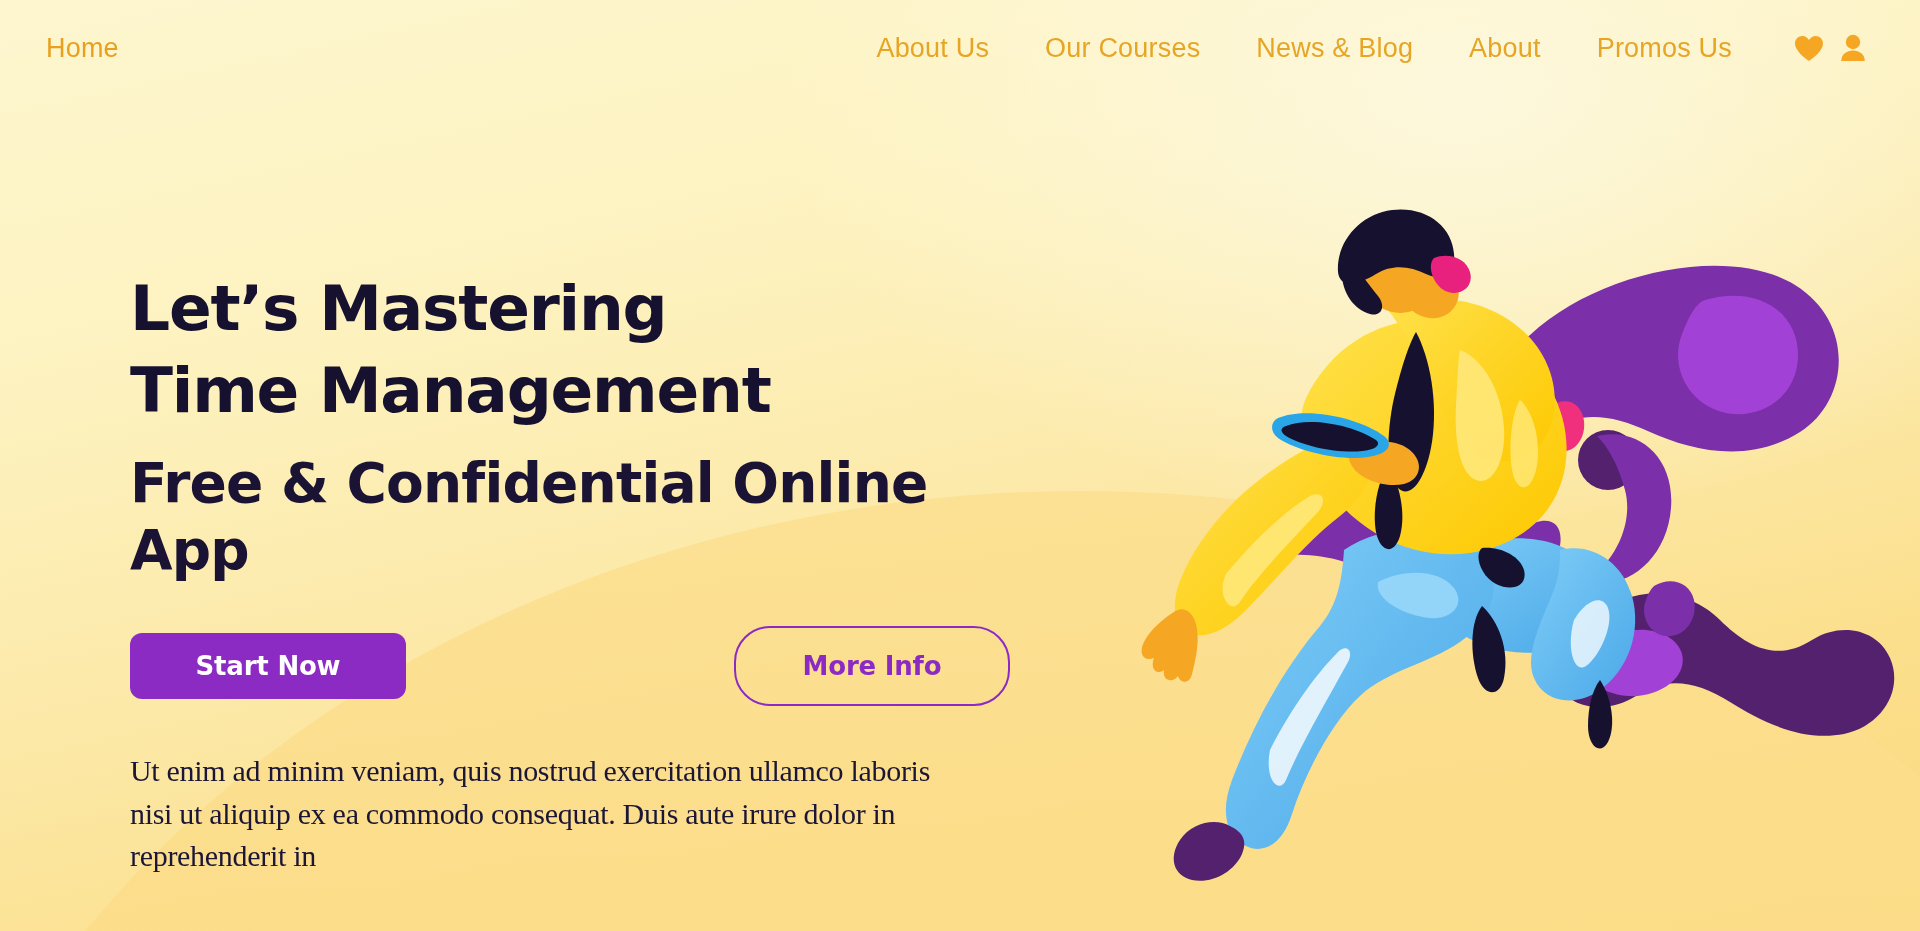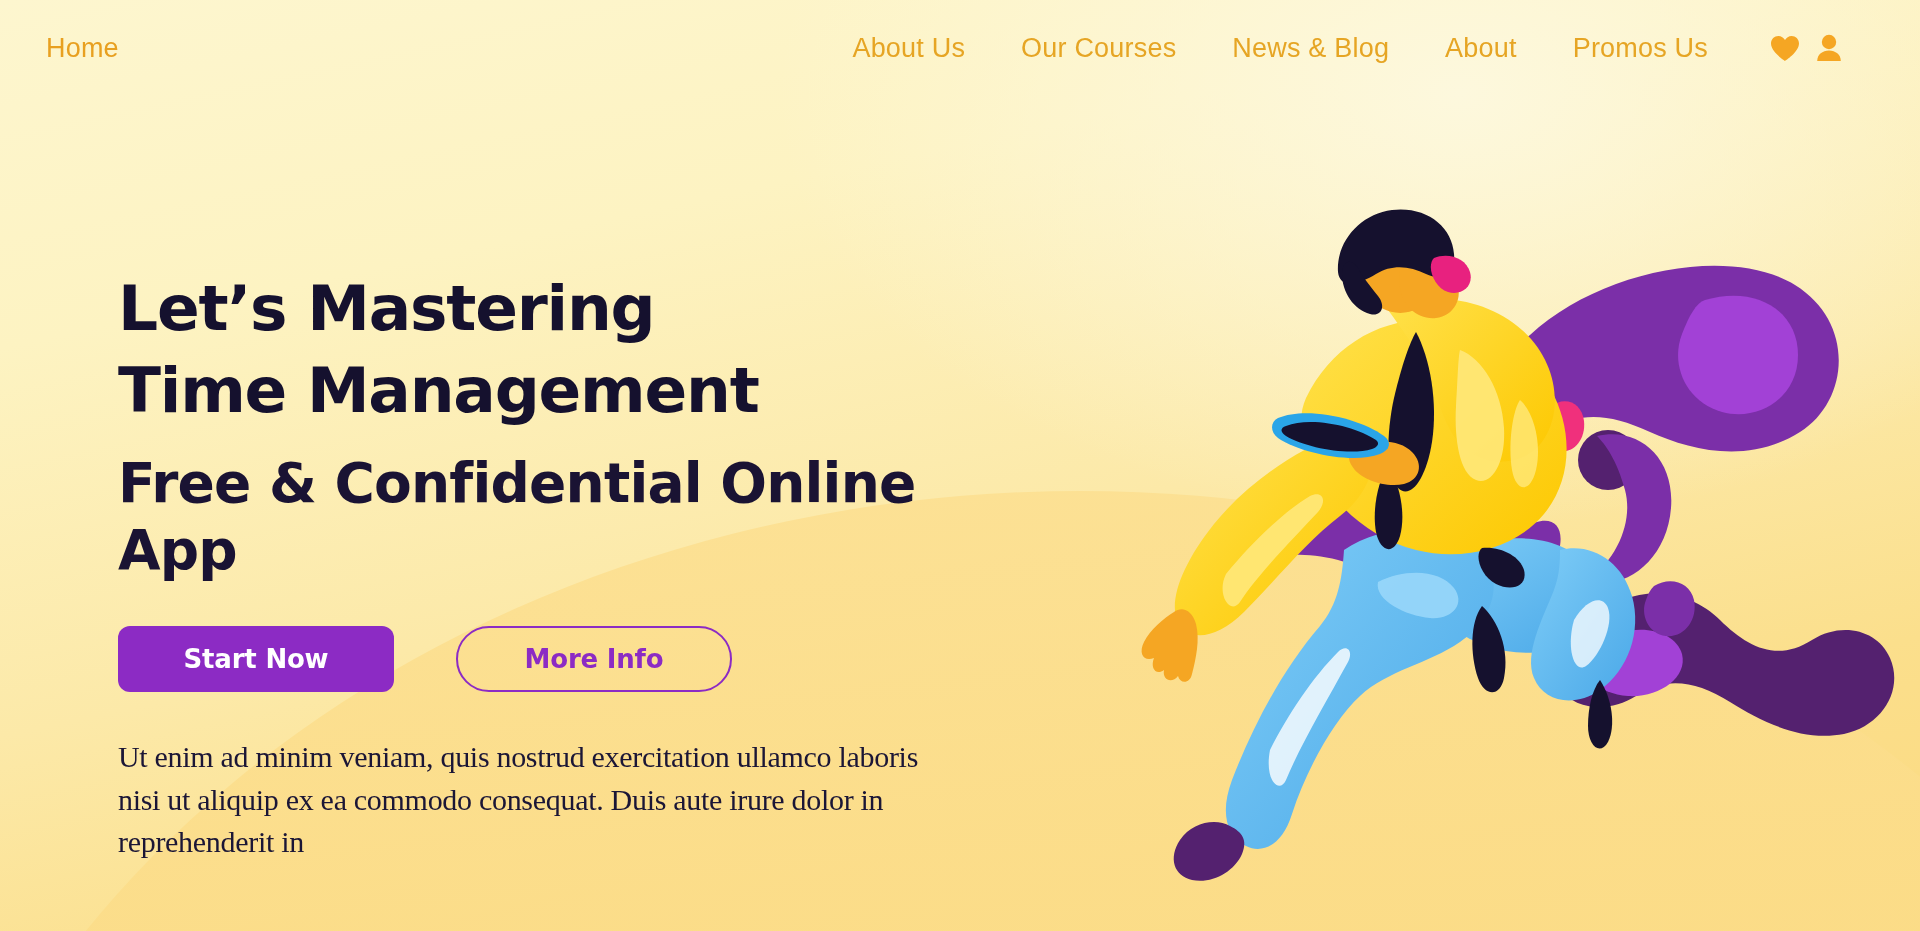--- a/index.html
+++ b/index.html
@@ -27,41 +27,41 @@
     border-radius:50% 50% 0 0 / 100% 100% 0 0;
     background:linear-gradient(180deg, #fcdf90 0%, #fbd97f 100%);
     opacity:.85;
   }
 
   
   .nav {
     position:absolute; top:0; left:0;
     width:1920px; height:96px;
     display:flex; align-items:center;
-    padding:0 78px 0 46px;
+    padding:0 54px 0 46px;
     z-index:40;
   }
   .nav-home {
     font-size:27px; color:#e8a020; letter-spacing:.2px;
     font-weight:400; cursor:pointer; white-space:nowrap;
   }
   .nav-spacer { flex:1 1 auto; }
   .nav-links { display:flex; align-items:flex-start; gap:0; }
   .nav-link {
     font-size:27px; color:#e6a524; font-weight:400;
     padding:0 28px; cursor:pointer; white-space:nowrap;
     letter-spacing:.2px;
   }
   .nav-icons { display:flex; align-items:center; gap:16px; margin-left:34px; }
   .icon-btn { cursor:pointer; display:flex; align-items:center; justify-content:center; }
 
   
   .hero {
     position:absolute;
-    left:118px; top:268px;
+    left:130px; top:268px;
     width:880px;
     z-index:30;
   }
   .headline {
     font-family:"DejaVu Sans", sans-serif;
     font-weight:700;
     font-size:63px;
     line-height:1.30;
     color:#15112e;
     letter-spacing:-1.2px;
@@ -74,35 +74,36 @@
     font-size:55px;
     line-height:1.22;
     color:#1a1333;
     letter-spacing:-0.8px;
     margin-top:18px;
   }
 
   .cta-row {
     display:flex; align-items:center; gap:62px;
     margin-top:42px;
+    justify-content:space-between;
   }
   .btn-primary {
     display:inline-flex; align-items:center; justify-content:center;
     width:276px; height:66px;
     background:#8c2bc4;
     color:#ffffff;
     font-size:26px; font-weight:700;
     border:none; border-radius:12px;
     cursor:pointer;
     font-family:"DejaVu Sans", sans-serif;
     letter-spacing:-0.2px;
   }
   .btn-outline {
     display:inline-flex; align-items:center; justify-content:center;
-    width:276px; height:66px;
+    width:276px; height:80px;
     background:transparent;
     color:#8c2bc4;
     font-size:26px; font-weight:700;
     border:2.5px solid #8c2bc4;
     border-radius:36px;
     cursor:pointer;
     font-family:"DejaVu Sans", sans-serif;
     letter-spacing:-0.2px;
   }
 

